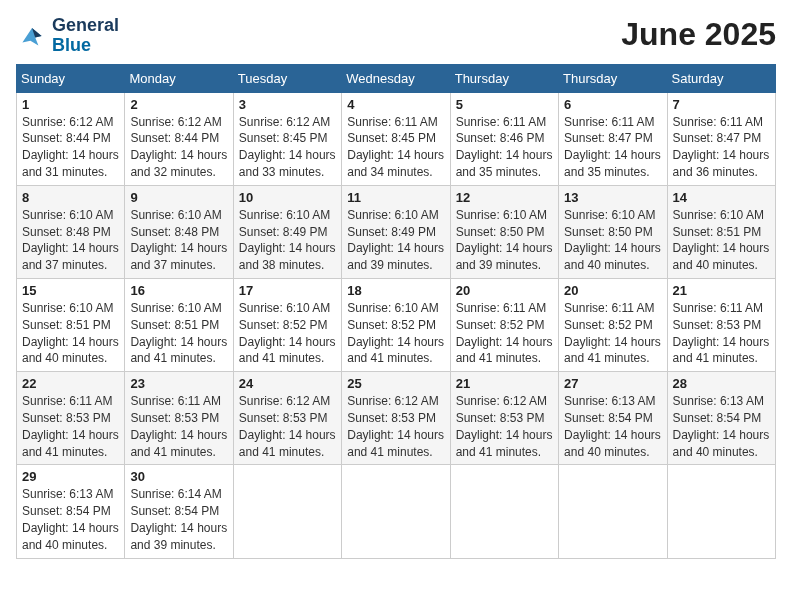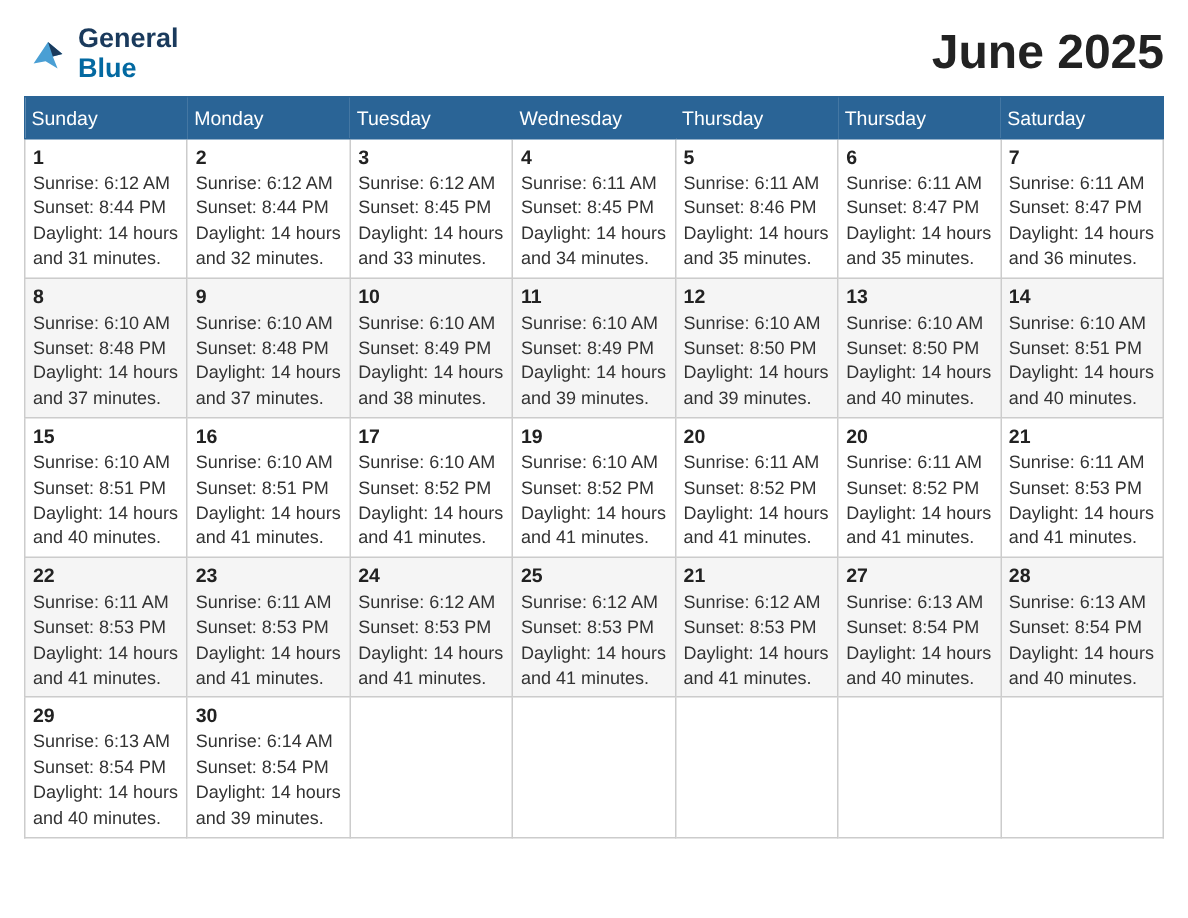--- a/index.html
+++ b/index.html
@@ -236,21 +236,21 @@
 and 41 minutes.</div>
         </td>
         <td>
           <span class="day-num">17</span>
           <div class="day-info" style="white-space: pre-line;">Sunrise: 6:10 AM
 Sunset: 8:52 PM
 Daylight: 14 hours
 and 41 minutes.</div>
         </td>
         <td>
-          <span class="day-num">19</span>
+          <span class="day-num">18</span>
           <div class="day-info" style="white-space: pre-line;">Sunrise: 6:10 AM
 Sunset: 8:52 PM
 Daylight: 14 hours
 and 41 minutes.</div>
         </td>
         <td>
           <span class="day-num">20</span>
           <div class="day-info" style="white-space: pre-line;">Sunrise: 6:11 AM
 Sunset: 8:52 PM
 Daylight: 14 hours

